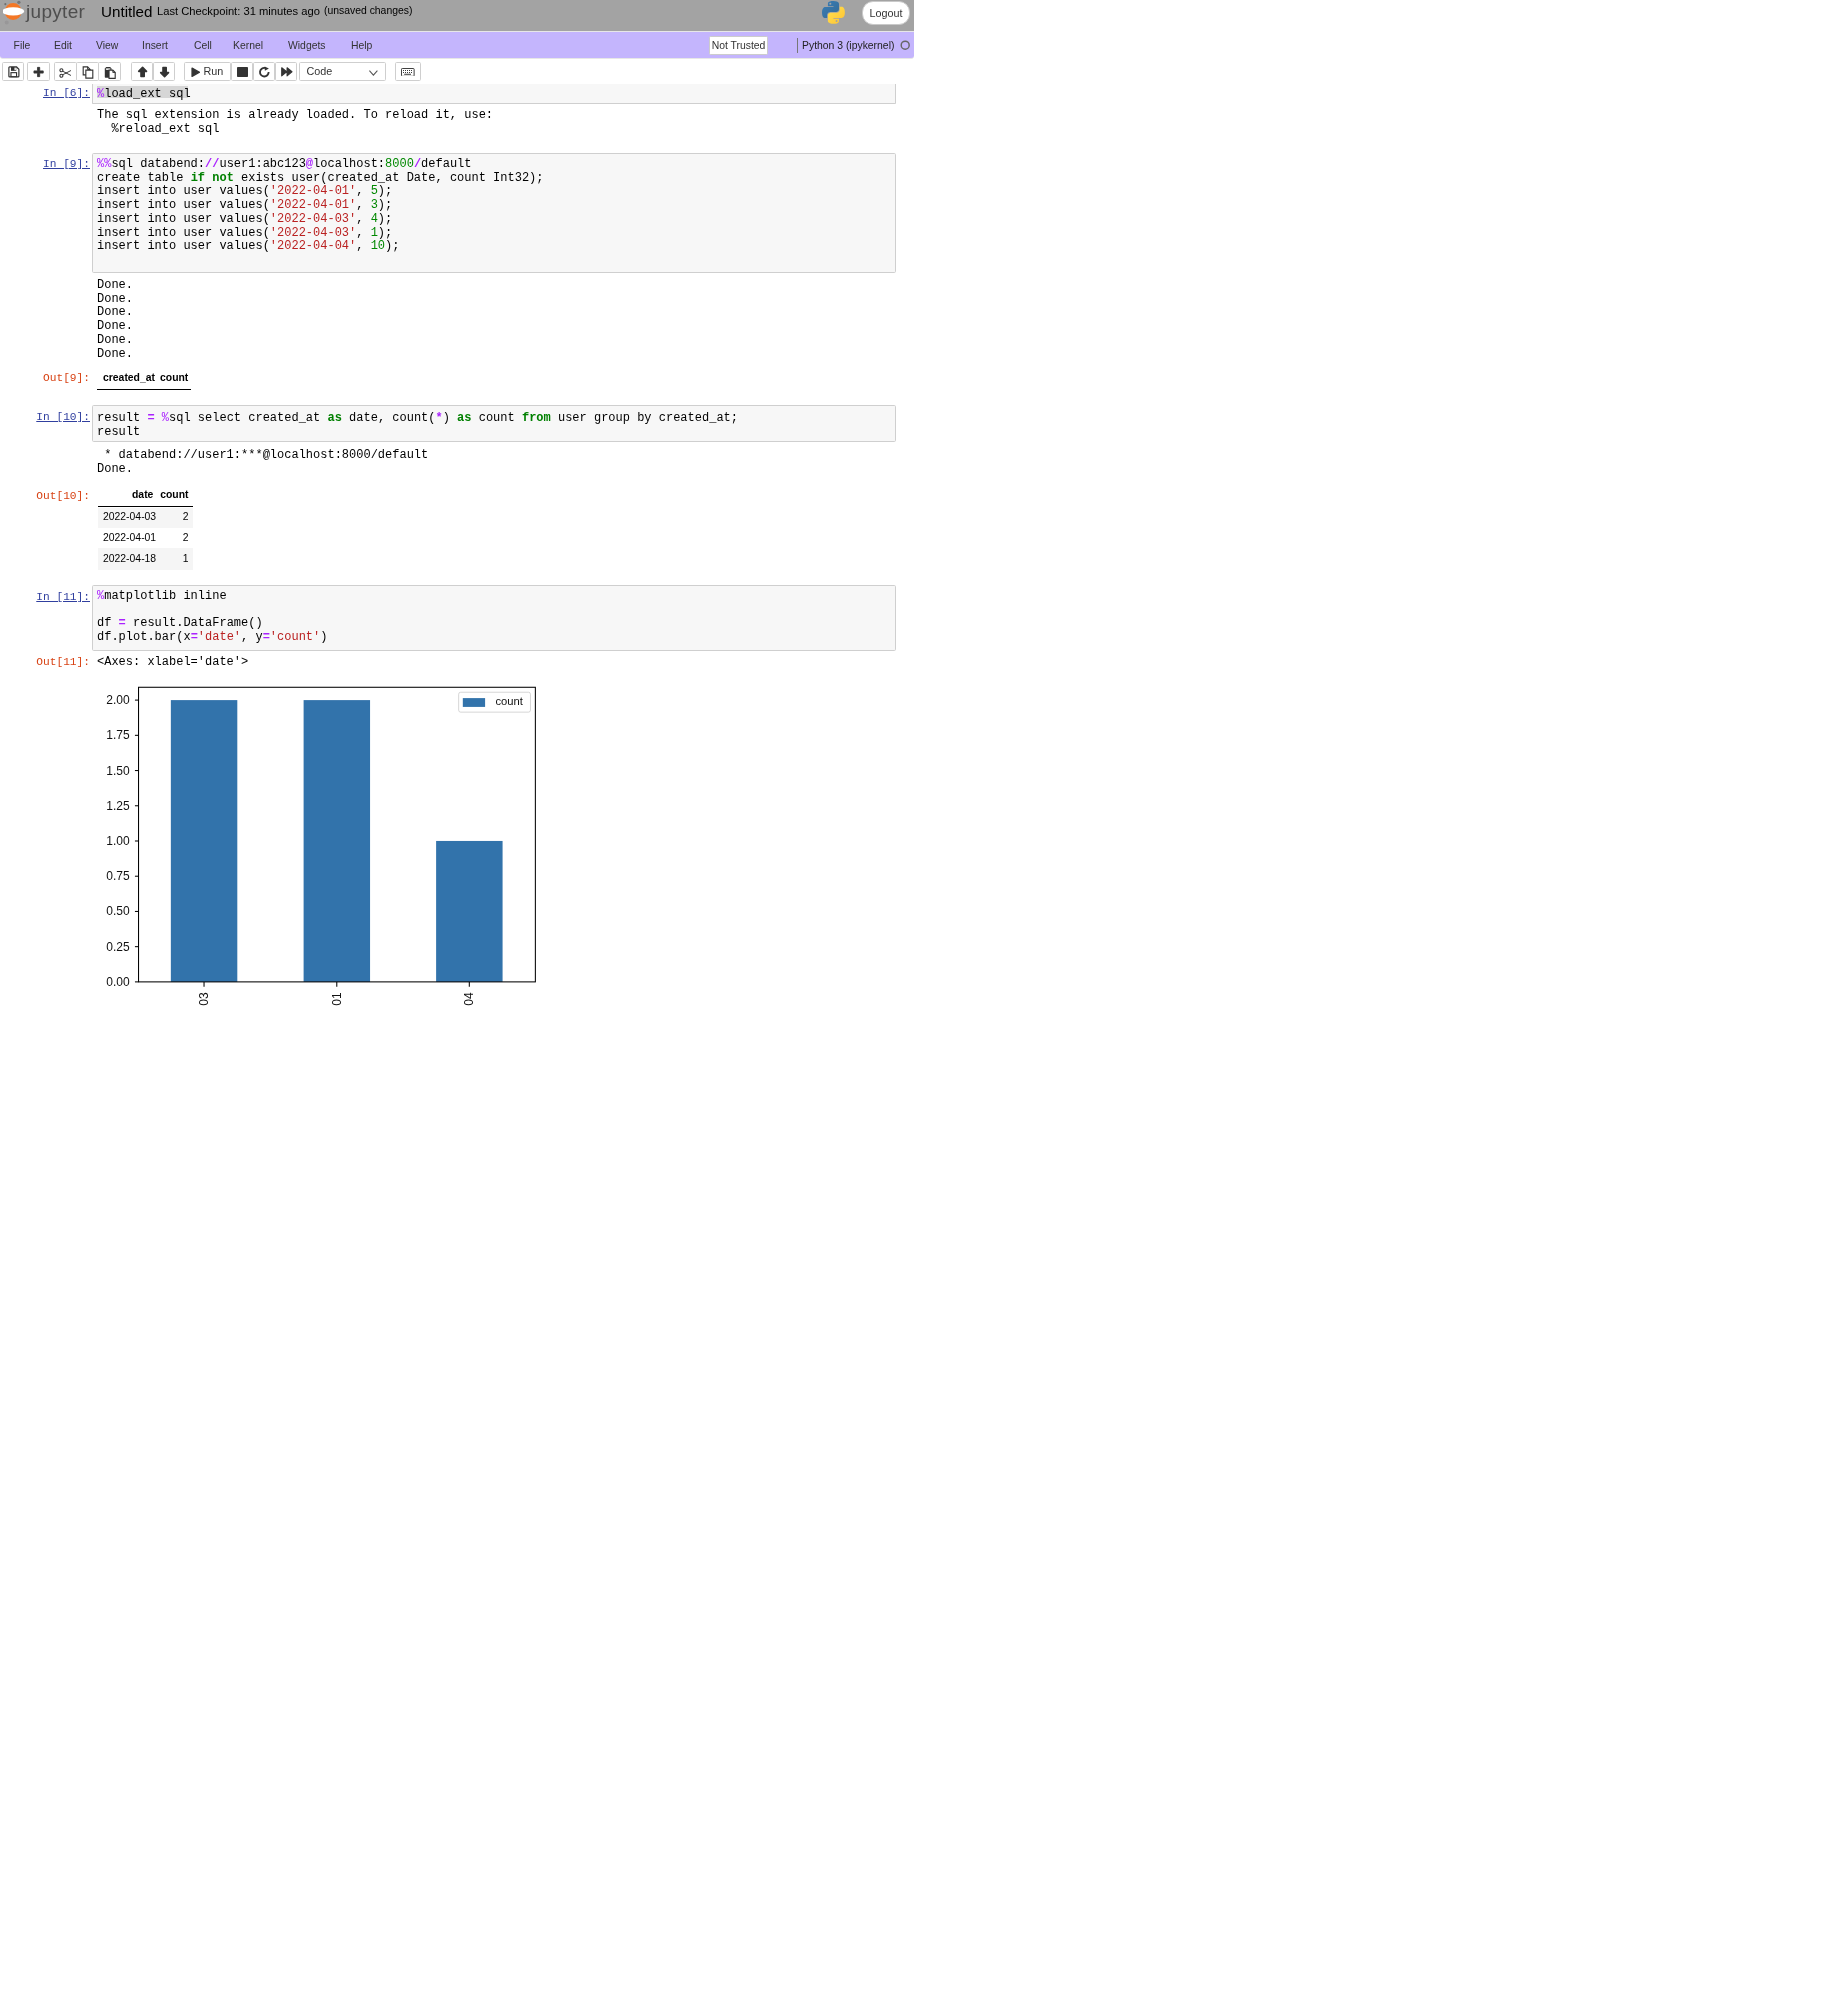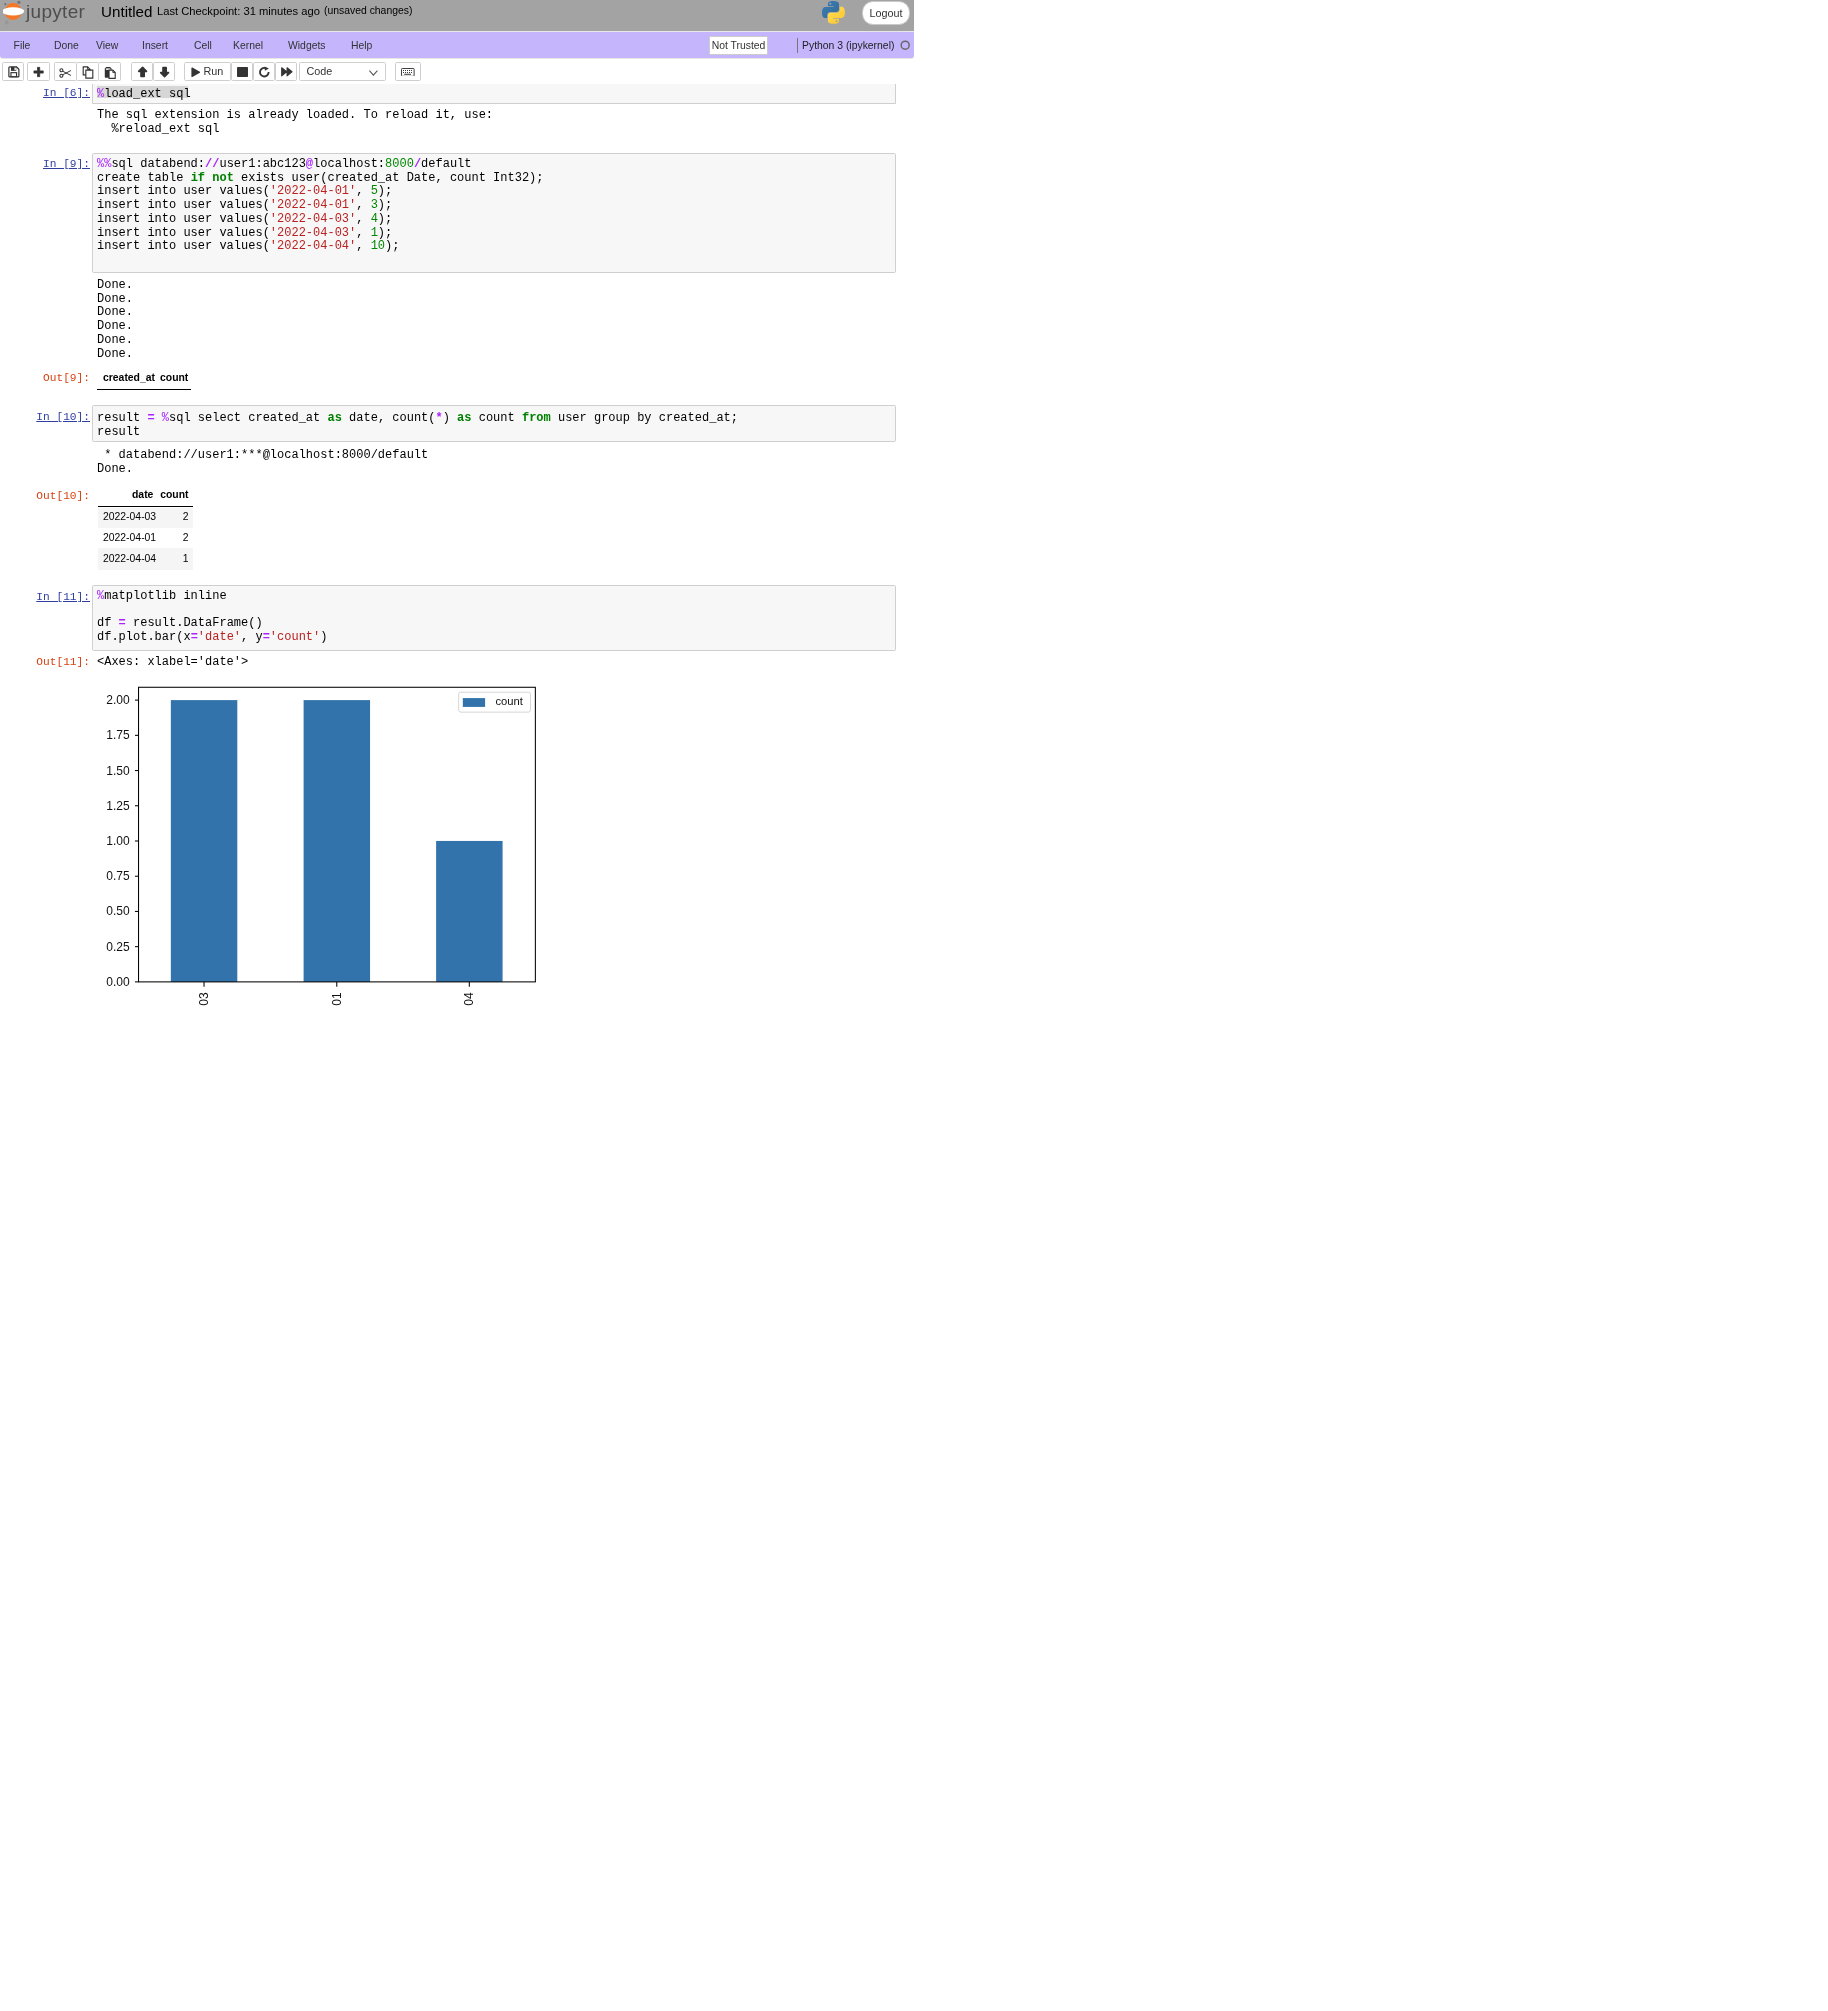--- a/index.html
+++ b/index.html
@@ -48,21 +48,21 @@
     </defs>
     <path fill="url(#pb)" d="M54.92 0C26.84 0 28.6 12.18 28.6 12.18l.03 12.62h26.79v3.79H17.98S0 26.55 0 54.9c0 28.36 15.69 27.35 15.69 27.35h9.36V69.1s-.5-15.69 15.44-15.69h26.57s14.94.24 14.94-14.44V14.94S84.27 0 54.92 0zM40.15 8.49a4.82 4.82 0 1 1 0 9.64 4.82 4.82 0 0 1 0-9.64z"></path>
     <path fill="url(#py)" d="M55.55 110.2c28.08 0 26.32-12.18 26.32-12.18l-.03-12.62H55.05v-3.79h37.44s17.98 2.04 17.98-26.31c0-28.36-15.69-27.35-15.69-27.35h-9.36v13.15s.5 15.69-15.44 15.69H43.41s-14.94-.24-14.94 14.44v24.03s-2.27 14.94 27.08 14.94zm14.77-8.49a4.82 4.82 0 1 1 0-9.64 4.82 4.82 0 0 1 0 9.64z"></path>
   </svg>
 
   <div class="abs" style="left:862px;top:0.8px;width:48px;height:24px;border:0.8px solid #c9c9c9;border-radius:11px;background:#fff;text-align:center;line-height:22.5px;font-size:10.8px;color:#333;">Logout</div>
 </div>
 
 <div class="abs" style="left:0;top:30.5px;width:914px;height:28px;background:#c4b5fd;border-top:0.8px solid #e7e7e7;border-bottom:0.8px solid #e7e7e7;border-radius:0 0 3.2px 3.2px;">
   <span class="menuitem" style="left:13.6px;">File</span>
-  <span class="menuitem" style="left:54px;">Done</span>
+  <span class="menuitem" style="left:54px;">Edit</span>
   <span class="menuitem" style="left:96px;">View</span>
   <span class="menuitem" style="left:142px;">Insert</span>
   <span class="menuitem" style="left:194px;">Cell</span>
   <span class="menuitem" style="left:233px;">Kernel</span>
   <span class="menuitem" style="left:288px;">Widgets</span>
   <span class="menuitem" style="left:351px;">Help</span>
   <div class="abs" style="left:709px;top:4.8px;width:59px;height:18.4px;border:0.8px solid #ccc;border-radius:1.6px;background:#fff;text-align:center;line-height:17px;font-size:10.4px;color:#333;">Not Trusted</div>
   <div class="abs" style="left:797px;top:6.4px;width:1.2px;height:15.2px;background:#777;"></div>
   <span class="menuitem" style="left:802px;color:#222;">Python 3 (ipykernel)</span>
   <svg class="abs" style="left:900px;top:8.8px;" width="10.4" height="10.4" viewBox="0 0 13 13">
@@ -199,21 +199,21 @@
   <div class="abs outprompt" style="left:24px;top:490px;width:66px;">Out[10]:</div>
   <div class="abs" style="left:132px;top:489px;width:20.5px;font-size:10.4px;font-weight:bold;color:#000;text-align:right;">date</div>
   <div class="abs" style="left:160px;top:489px;width:28.5px;font-size:10.4px;font-weight:bold;color:#000;text-align:right;">count</div>
   <div class="abs" style="left:98px;top:506px;width:95px;height:1px;background:#000;"></div>
   <div class="abs" style="left:98px;top:508px;width:95px;height:19.7px;background:#f5f5f5;"></div>
   <div class="abs" style="left:98px;top:548px;width:95px;height:22px;background:#f5f5f5;"></div>
   <div class="abs" style="left:103px;top:511px;font-size:10.4px;color:#000;">2022-04-03</div>
   <div class="abs" style="left:160px;top:511px;width:28.5px;font-size:10.4px;color:#000;text-align:right;">2</div>
   <div class="abs" style="left:103px;top:532px;font-size:10.4px;color:#000;">2022-04-01</div>
   <div class="abs" style="left:160px;top:532px;width:28.5px;font-size:10.4px;color:#000;text-align:right;">2</div>
-  <div class="abs" style="left:103px;top:553px;font-size:10.4px;color:#000;">2022-04-04</div>
+  <div class="abs" style="left:103px;top:553px;font-size:10.4px;color:#000;">2022-04-18</div>
   <div class="abs" style="left:160px;top:553px;width:28.5px;font-size:10.4px;color:#000;text-align:right;">1</div>
 
   <div class="abs inputbox" style="left:92px;top:585px;width:804px;height:66px;"></div>
   <div class="abs inprompt" style="left:24px;top:591px;width:66px;">In [11]:</div>
   <pre class="code abs" style="left:97px;top:590px;"><span class="meta">%</span>matplotlib inline
 
 df <span class="op">=</span> result.DataFrame()
 df.plot.bar(x<span class="op">=</span><span class="str">'date'</span>, y<span class="op">=</span><span class="str">'count'</span>)</pre>
   <div class="abs outprompt" style="left:24px;top:656px;width:66px;">Out[11]:</div>
   <pre class="code abs" style="left:97px;top:656px;">&lt;Axes: xlabel='date'&gt;</pre>

